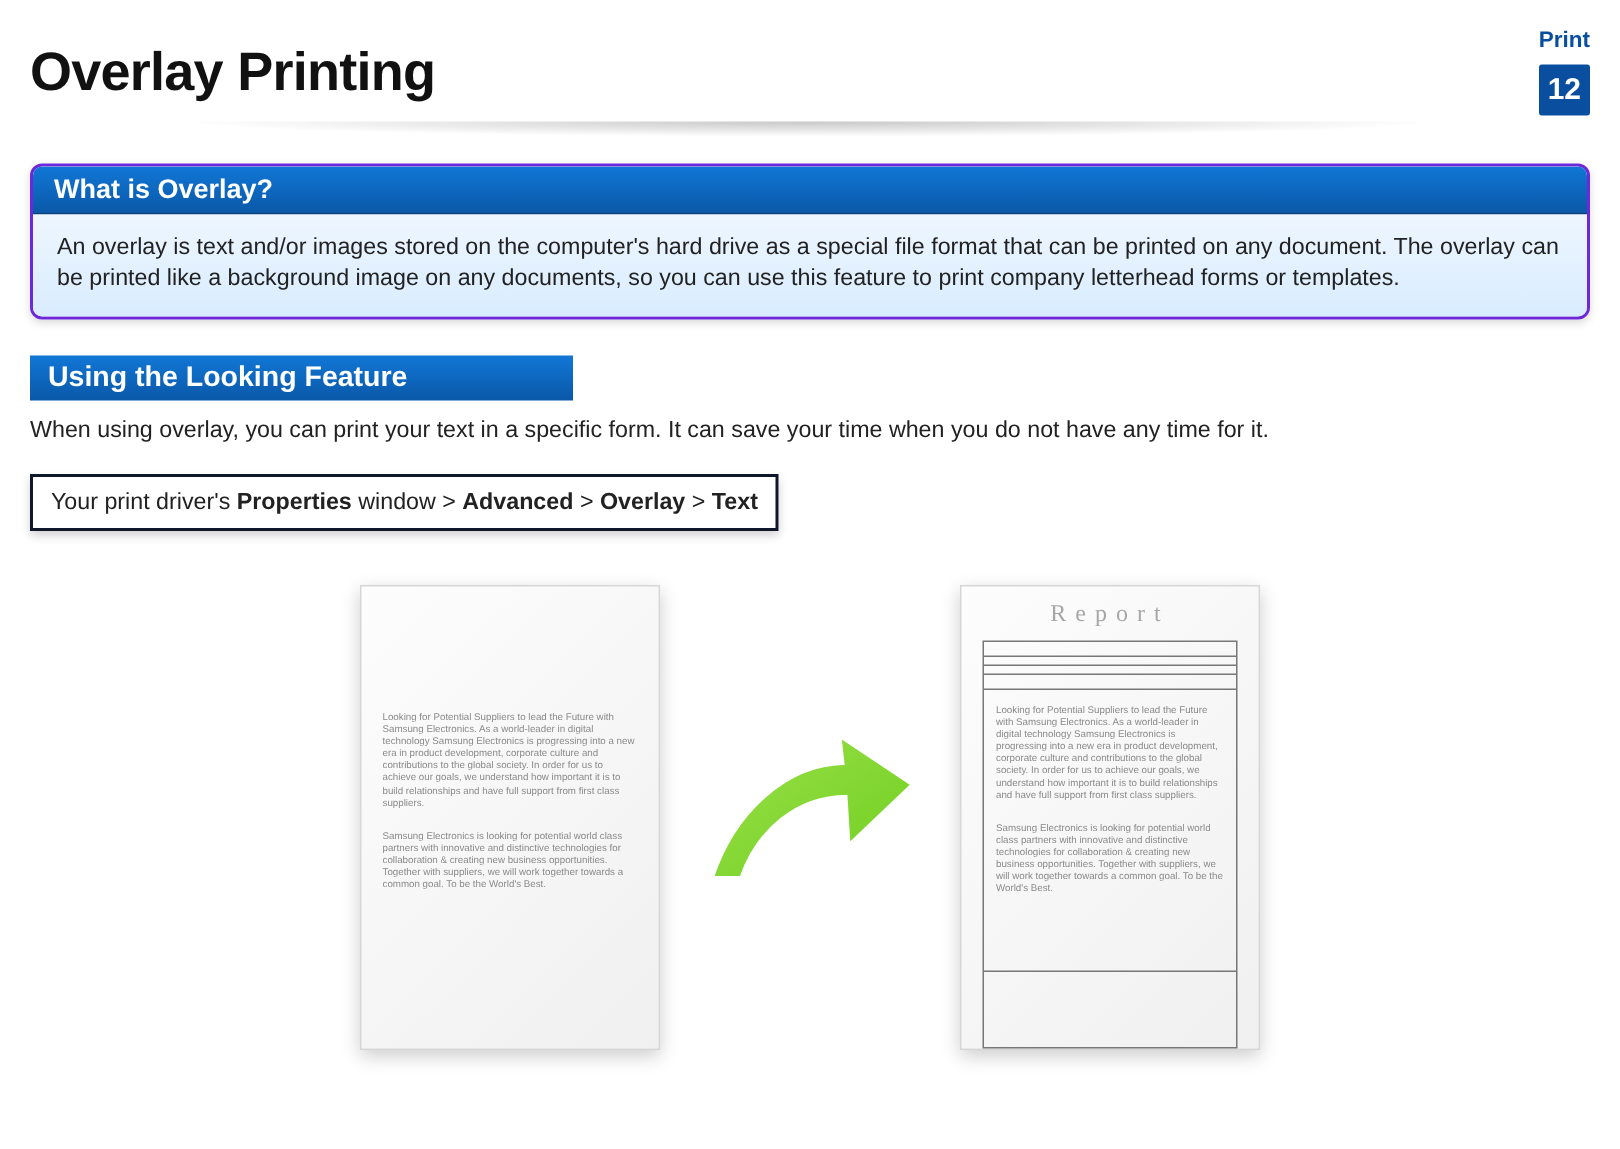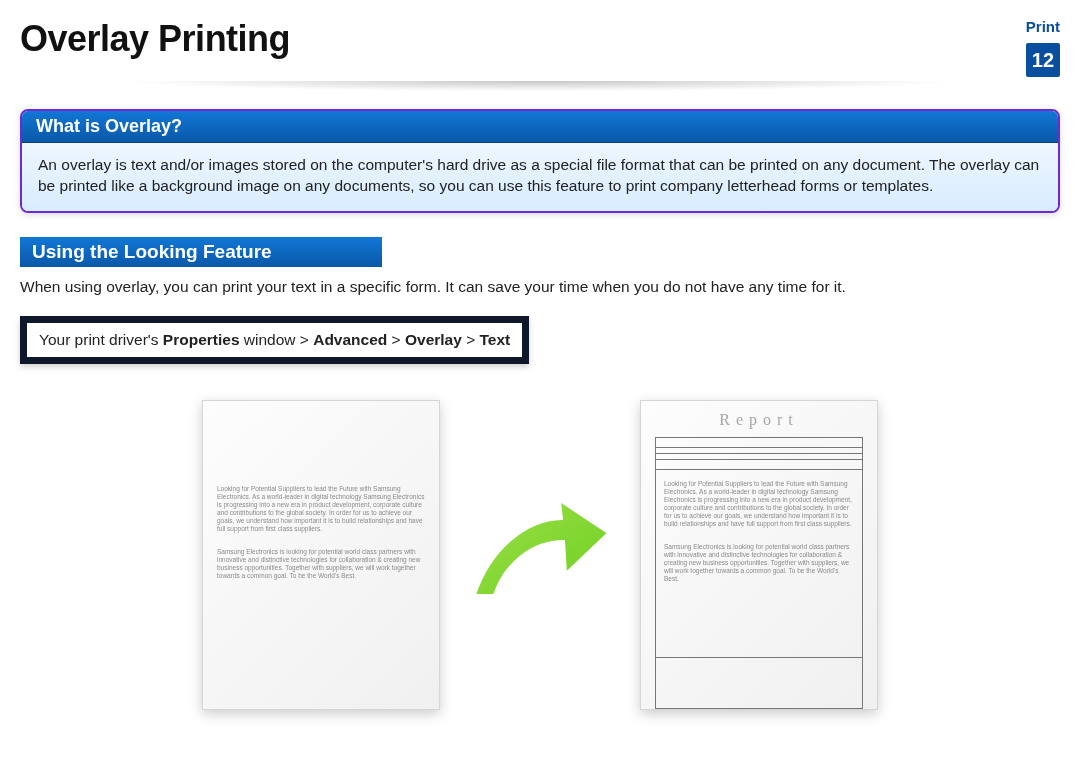--- a/index.html
+++ b/index.html
@@ -1,19 +1,19 @@
 <!DOCTYPE html>
 <html><head>
 <meta charset="utf-8">
 <style>
   * { box-sizing: border-box; margin: 0; padding: 0; }
   html, body { width: 1080px; height: 766px; background: #fff; font-family: "Segoe UI", Arial, sans-serif; color: #222; }
   .page { position: relative; width: 1080px; height: 766px; padding: 18px 20px 0 20px; }
 
-  .header-row { display: flex; justify-content: space-between; }
+  .header-row { display: flex; align-items: center; justify-content: space-between; }
   .page-title { font-size: 36px; font-weight: 700; color: #111; letter-spacing: -0.5px; }
   .hdr-right { display: flex; align-items: center; gap: 8px; flex-direction: column; }
   .hdr-print { color: #0a4ea0; font-weight: 700; font-size: 15px; }
   .page-num {
     width: 34px; height: 34px; background: #0a4ea0; color: #fff;
     display: flex; align-items: center; justify-content: center;
     font-weight: 700; font-size: 20px; border-radius: 2px;
   }
   .shadow-sep {
     height: 18px; margin: 4px -20px 10px -20px;
@@ -41,33 +41,33 @@
     display: inline-block;
     background: linear-gradient(#1177d6, #0a58a8);
     color: #fff; font-weight: 700; font-size: 19px;
     padding: 4px 110px 4px 12px;
     margin-bottom: 10px;
   }
   .body-text { font-size: 15.5px; line-height: 1.35; margin-bottom: 18px; }
 
   .path-bar {
     background: #fff;
-    border: 7px solid #0f172a;
+    border: 2px solid #0f172a;
     box-shadow: 0 3px 6px rgba(0,0,0,0.18);
     padding: 8px 12px;
     font-size: 15.5px;
     display: inline-block;
     margin-bottom: 36px;
   }
   .b { font-weight: 700; }
 
   .illustration { display: flex; align-items: center; justify-content: center; gap: 30px; }
 
   .doc-sheet {
-    width: 238px; height: 310px;
+    width: 200px; height: 310px;
     background: linear-gradient(135deg,#fdfdfd,#f0f0f0);
     border: 1px solid #d6d6d6;
     box-shadow: 0 4px 12px rgba(0,0,0,0.2);
     position: relative;
     padding: 84px 14px 14px 14px;
   }
   .doc-sheet.right { padding-top: 10px; }
   .doc-text-block { font-size: 6.5px; line-height: 1.25; color: #8a8a8a; }
   .doc-text-block p { margin-bottom: 14px; }
 

